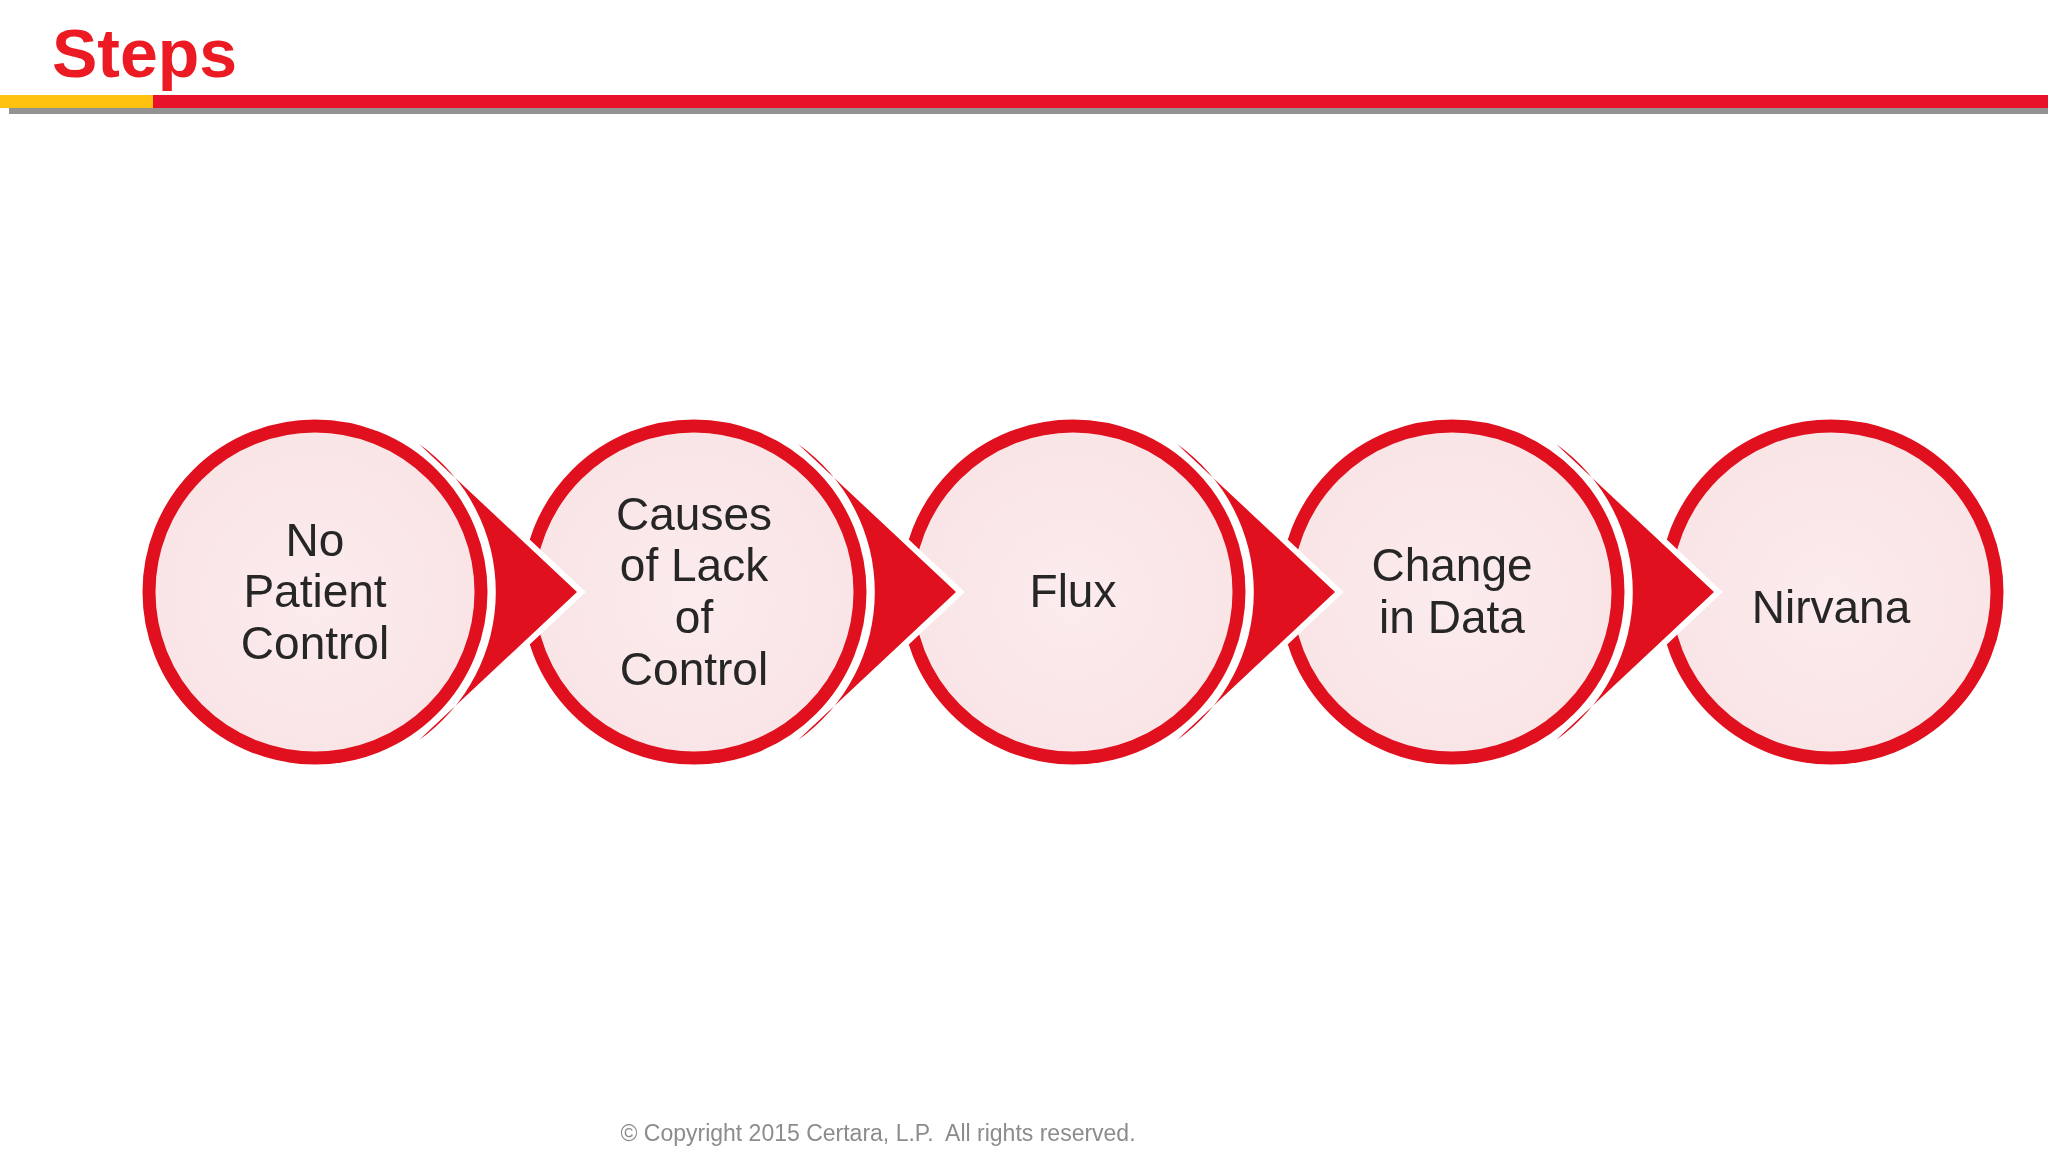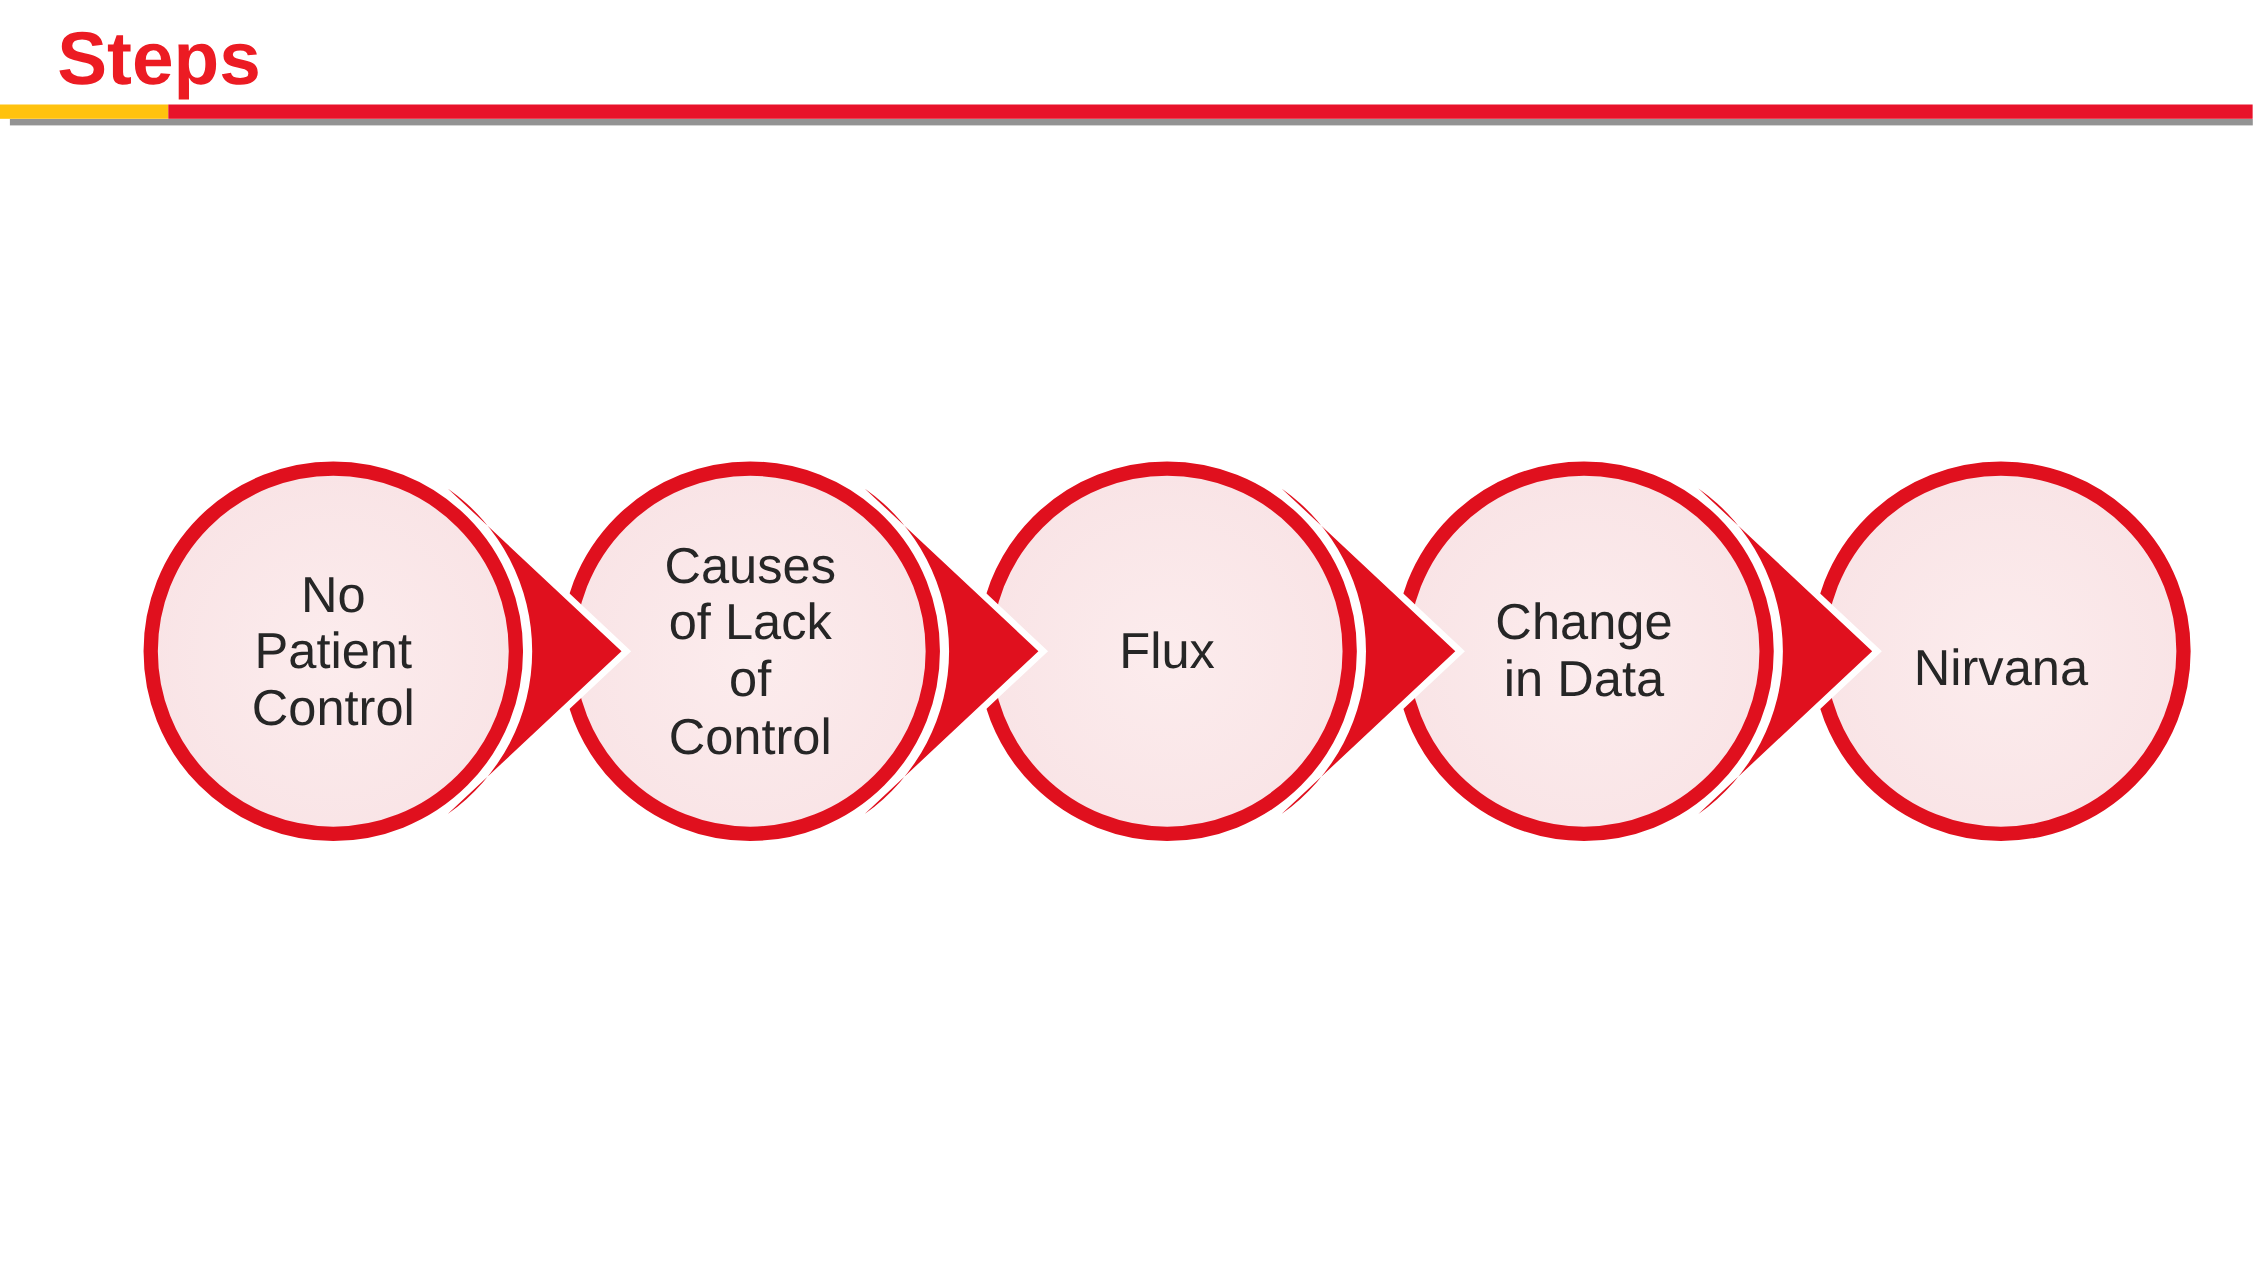--- a/index.html
+++ b/index.html
@@ -20,21 +20,21 @@
   
   .accent-bar{
     position:absolute;left:0;top:95px;width:2048px;height:13px;
     display:flex;
     box-shadow:9px 6px 0 rgba(128,128,128,0.85);
   }
   .bar-yellow{width:153px;height:100%;background:var(--bar-yellow,#FFC20E);}
   .bar-red{flex:1;height:100%;background:var(--bar-red,#E8122A);}
 
   
-  .diagram{position:absolute;inset:0;}
+  .diagram{position:absolute;inset:0;margin-left:12px;}
   #diagram-svg{position:absolute;left:0;top:0;}
   .step-label{
     position:absolute;width:300px;height:300px;
     display:flex;align-items:center;justify-content:center;
     text-align:center;
     font-size:46px;line-height:1.12;color:var(--step-text,#262626);
     white-space:pre-line;
   }
 
   
@@ -102,14 +102,15 @@
 of
 Control</div>
         <div class="step-label" style="left: 911px; top: 442px;">Flux</div>
         <div class="step-label" style="left: 1290px; top: 442px;">Change
 in Data</div>
         <div class="step-label" style="left: 1669px; top: 458px;">Nirvana</div>
       </div>
   </div>
 
 
+  <div class="copyright">© Copyright 2015 Certara, L.P.  All rights reserved.</div>
 
 </div>
 
 </body></html>

